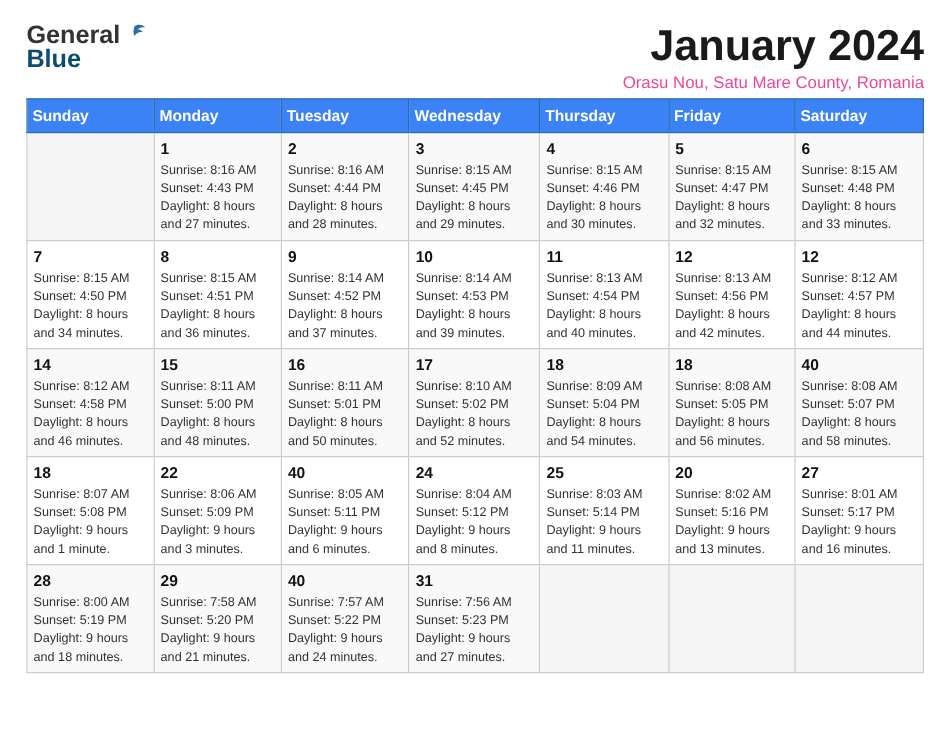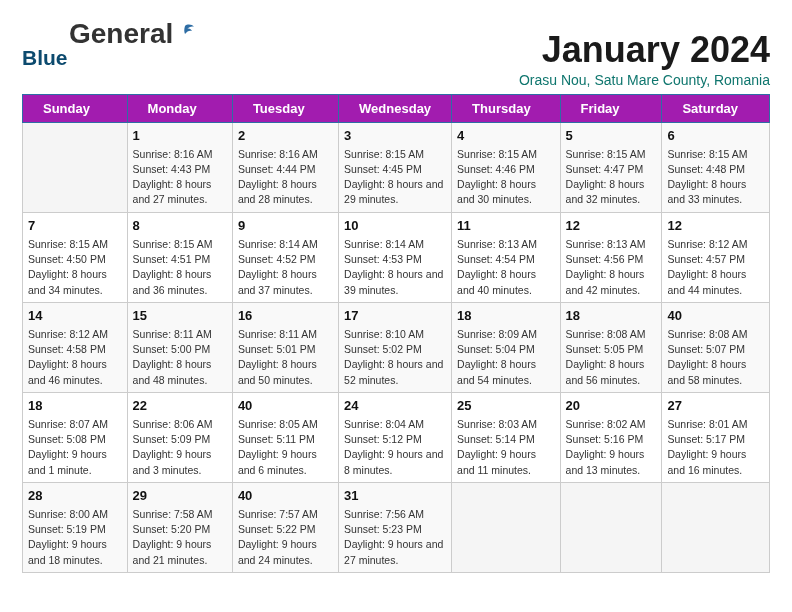--- a/index.html
+++ b/index.html
@@ -27,39 +27,38 @@
       align-items: flex-start;
     }
     .title-block {
       text-align: right;
     }
     .month-title {
       font-size: 36px;
       font-weight: bold;
       color: #1a1a1a;
       line-height: 1.1;
-      margin-top: 12px;
     }
     .subtitle {
       font-size: 14px;
-      color: #0f766e;
+      color: #ec4899;
       margin-top: 2px;
     }
     .calendar {
       width: 100%;
       border-collapse: collapse;
       margin-top: 6px;
       font-size: 11px;
     }
     .calendar thead tr th {
-      background-color: #a21caf;
+      background-color: #3b82f6;
       color: #fff;
       font-size: 13px;
       font-weight: bold;
-      padding: 6px 20px;
+      padding: 6px 4px;
       text-align: left;
       border: 1px solid #2e6da4;
     }
     .calendar tbody tr td {
       border: 1px solid #ccc;
       vertical-align: top;
       padding: 4px 5px;
       height: 88px;
       width: 113px;
       background: #fff;
@@ -85,21 +84,21 @@
       background: #f5f5f5 !important;
     }
   </style>
 </head>
 <body>
 
 <div class="page">
   <div class="header">
     <div class="logo">
       <div style="display:flex;align-items:center;">
-        <span style="font-size:28px;font-weight:bold;color:#333;margin-left:47px;">General</span>
+        <span style="font-size:21px;font-weight:bold;color:#333;">General</span>
         <svg width="22" height="22" viewBox="0 0 22 22" style="margin-left:1px;margin-bottom:2px;">
           <path d="M11 4 C13 2, 18 2, 20 5 C18 4, 15 5, 13 7 C15 6, 17 7, 18 9 C16 8, 13 9, 11 12 C10 10, 10 7, 11 4Z" fill="#2e6da4"></path>
         </svg>
       </div>
       <span style="font-size:21px;font-weight:bold;color:#0c4a6e;margin-top:-4px;">Blue</span>
     </div>
     <div class="title-block">
       <div class="month-title">January 2024</div>
       <div class="subtitle">Orasu Nou, Satu Mare County, Romania</div>
     </div>

